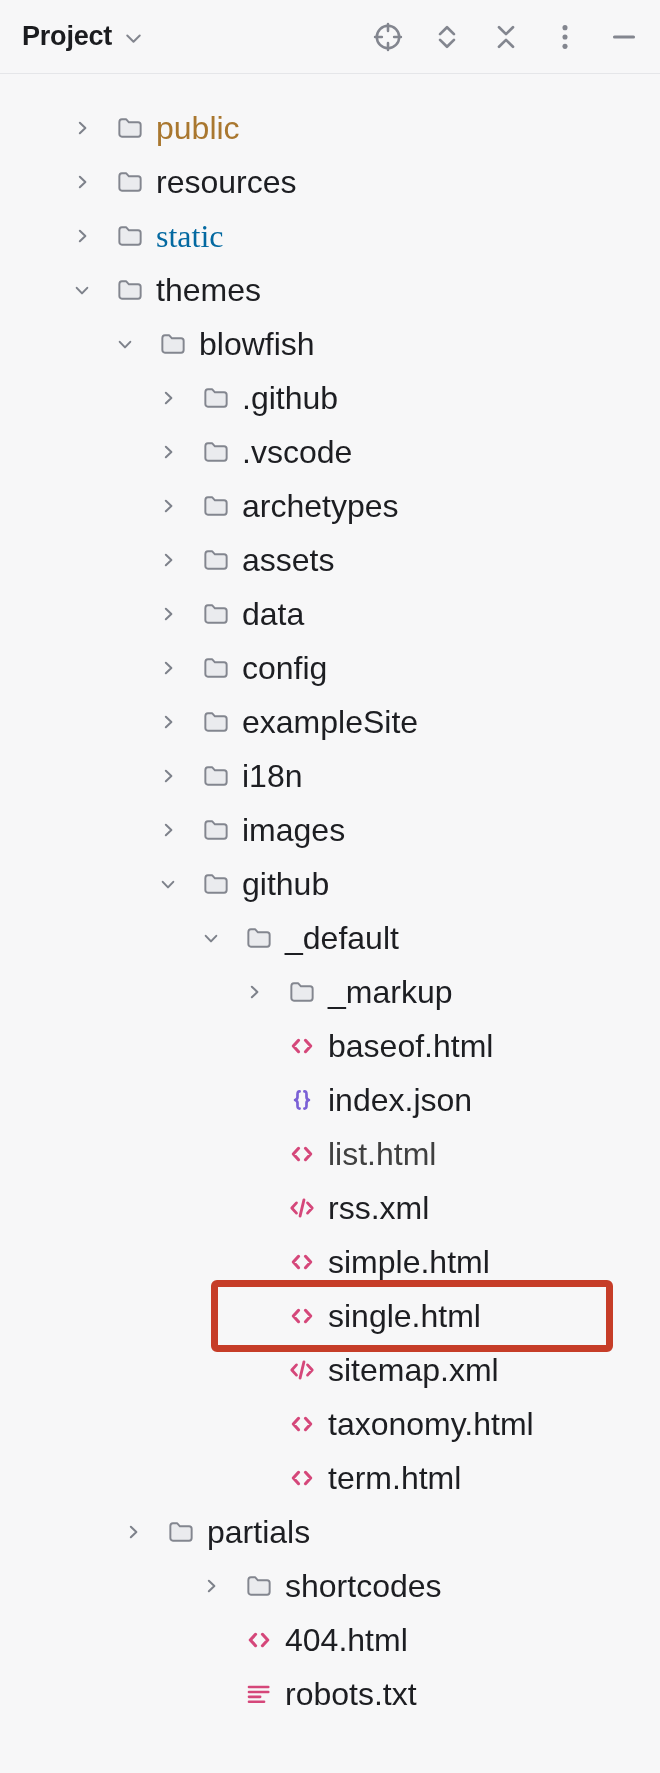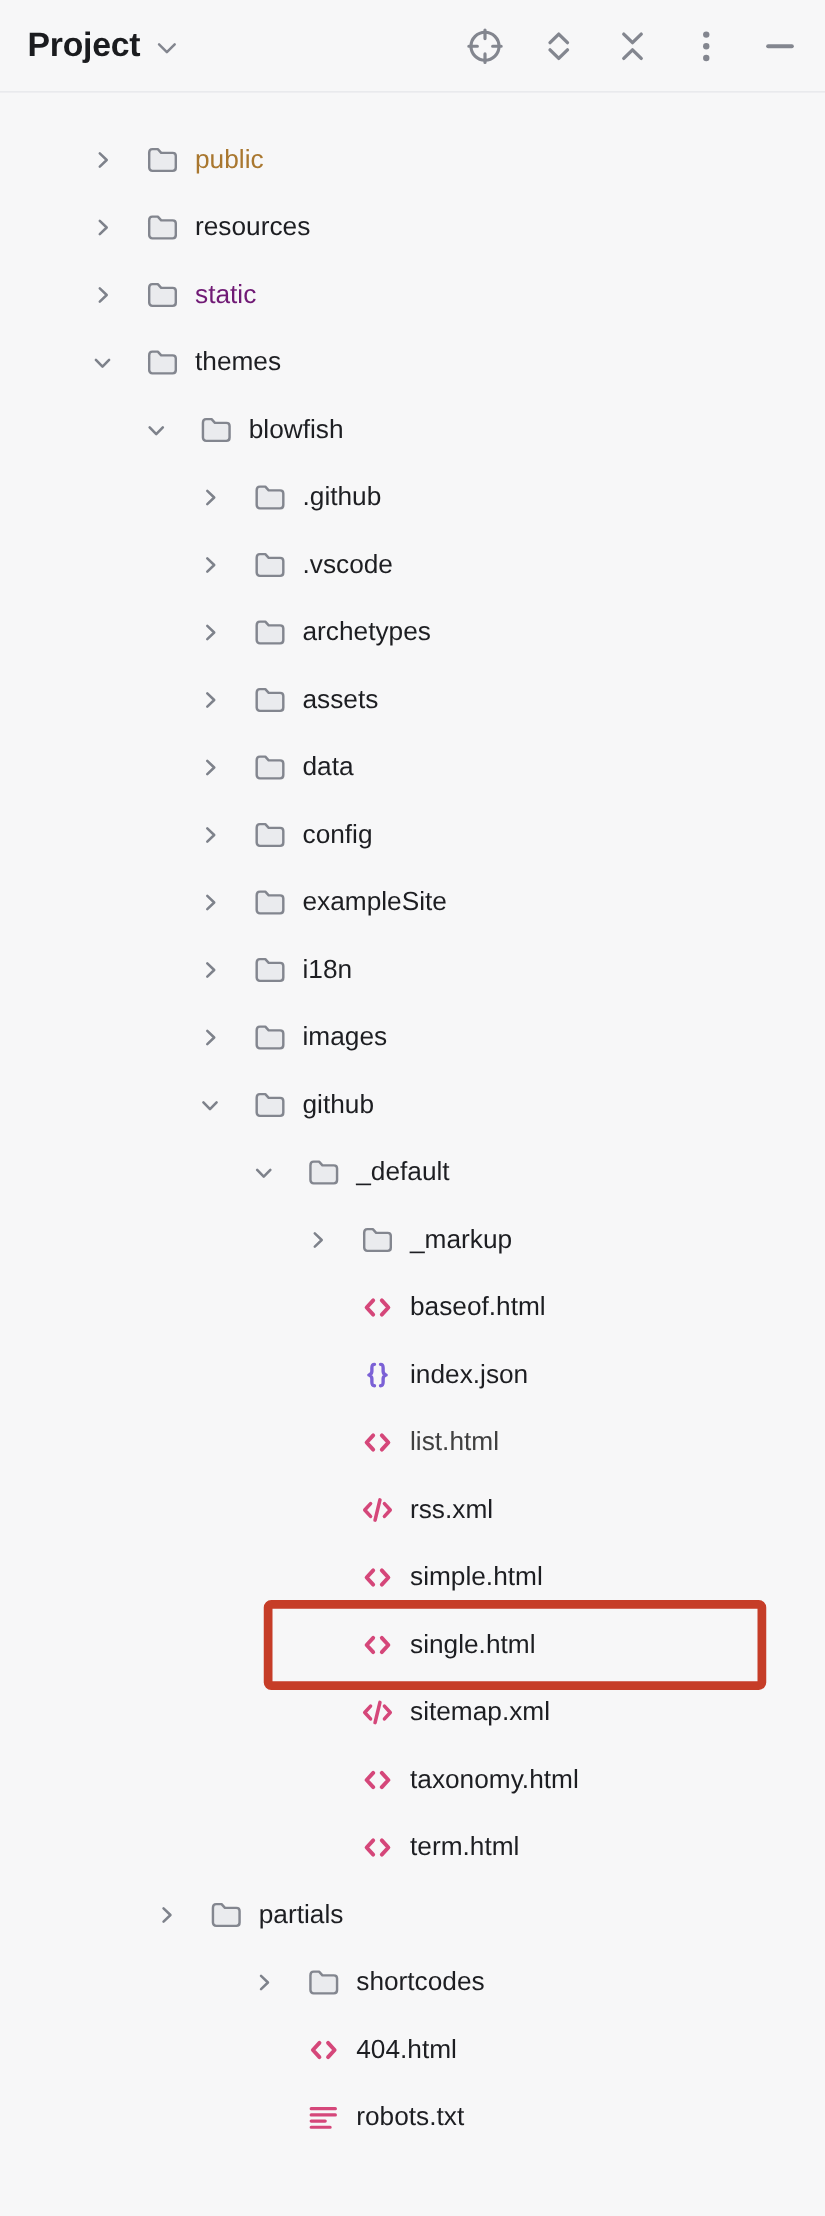--- a/index.html
+++ b/index.html
@@ -32,21 +32,21 @@
   .icon-btn svg { width:34px; height:34px; }
   .tree { padding-top:27px; }
   .row { height:54px; display:flex; align-items:center; cursor:pointer; }
   .twisty {
     width:34px; height:34px; flex:none;
     display:flex; align-items:center; justify-content:center;
   }
   .twisty svg { width:24px; height:24px; }
   .ficon { width:30px; height:30px; margin-left:16px; flex:none; display:flex; }
   .ficon svg { width:30px; height:30px; }
-  .label { margin-left:11px; font-size:21px; white-space:nowrap; }
+  .label { margin-left:11px; font-size:32px; white-space:nowrap; }
   .annotation-rect {
     position:absolute;
     left:211px; width:402px; height:72px;
     border-radius:6px;
     pointer-events:none;
   }
 </style>
 </head>
 <body>
 
@@ -132,21 +132,21 @@
       <span class="twisty">
         <svg viewBox="0 0 20 20">
           <path d="M8.2 5.6 L12.8 10 L8.2 14.4" fill="none" stroke="#7e828b" stroke-width="1.7" stroke-linecap="round" stroke-linejoin="round"></path>
         </svg>
       </span>
       <span class="ficon">
         <svg viewBox="0 0 20 20">
           <path d="M2.9 6.1 C2.9 5 3.6 4.2 4.6 4.2 H7.5 L9.3 6.2 H15.4 C16.4 6.2 17.1 6.9 17.1 7.9 V14 C17.1 15 16.4 15.8 15.4 15.8 H4.6 C3.6 15.8 2.9 15 2.9 14 Z" fill="#eaebee" stroke="#83868f" stroke-width="1.3" stroke-linejoin="round"></path>
         </svg>
       </span>
-      <span class="label" style="color: #701a75;">static</span>
+      <span class="label" style="color: #0369a1; font-family: Liberation Serif, serif;">static</span>
     </div>
     <div class="row" style="padding-left: 65px;">
       <span class="twisty">
         <svg viewBox="0 0 20 20">
           <path d="M5.6 8.2 L10 12.8 L14.4 8.2" fill="none" stroke="#7e828b" stroke-width="1.7" stroke-linecap="round" stroke-linejoin="round"></path>
         </svg>
       </span>
       <span class="ficon">
         <svg viewBox="0 0 20 20">
           <path d="M2.9 6.1 C2.9 5 3.6 4.2 4.6 4.2 H7.5 L9.3 6.2 H15.4 C16.4 6.2 17.1 6.9 17.1 7.9 V14 C17.1 15 16.4 15.8 15.4 15.8 H4.6 C3.6 15.8 2.9 15 2.9 14 Z" fill="#eaebee" stroke="#83868f" stroke-width="1.3" stroke-linejoin="round"></path>

